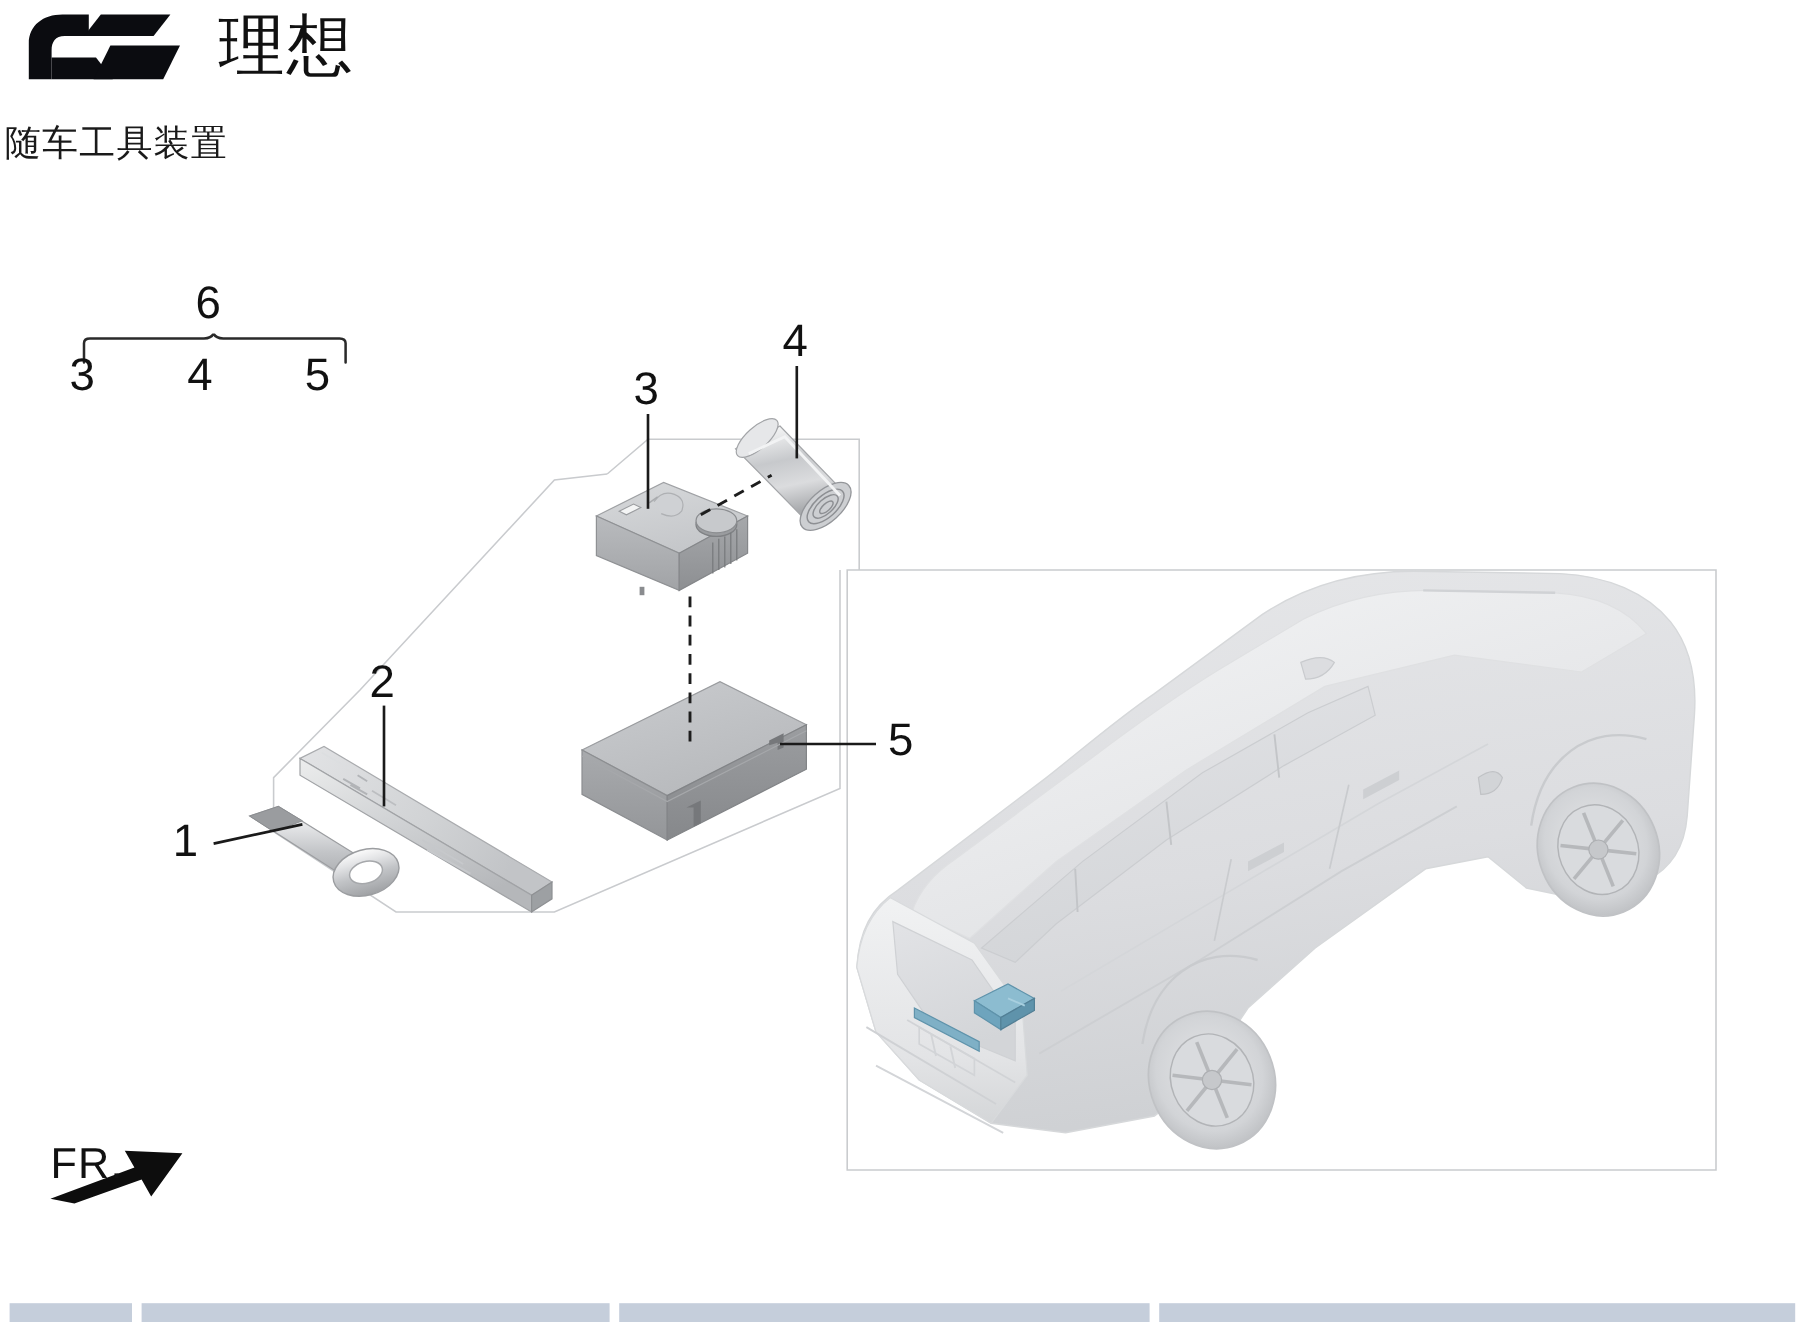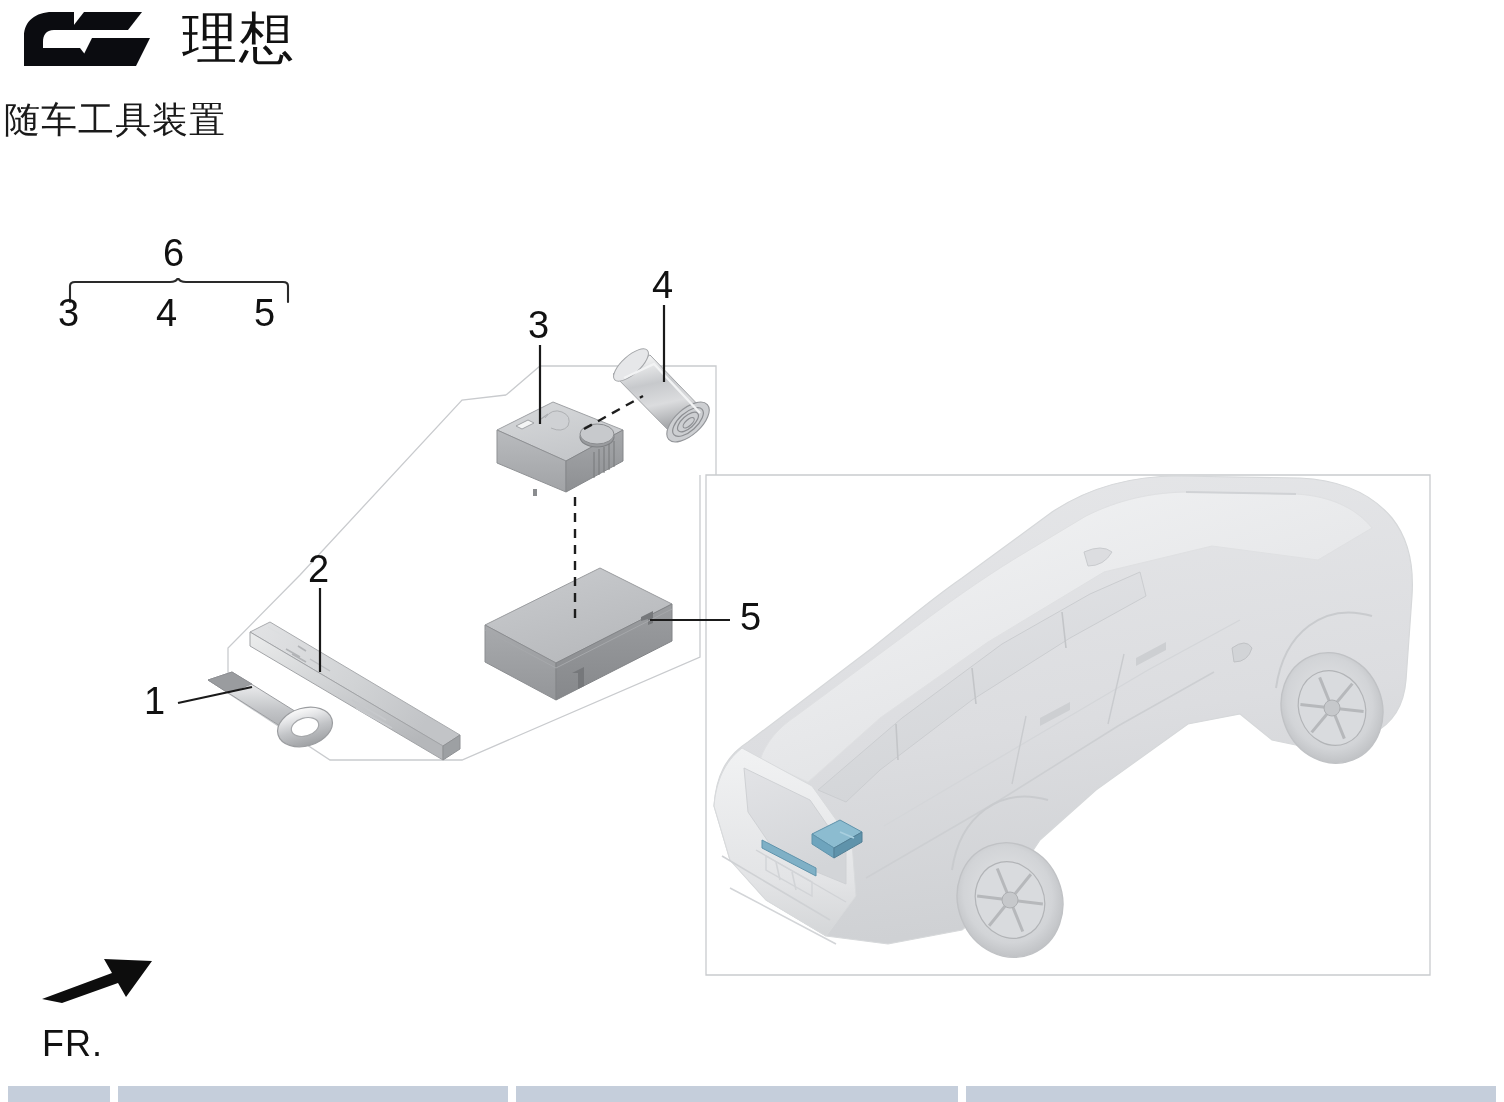--- a/index.html
+++ b/index.html
@@ -10,41 +10,41 @@
   }
   .abs{position:absolute;}
 
   
   #brand-logo{left:22px;top:8px;width:130px;height:62px;}
   #brand-name{
     left:160px;top:6px;font-size:55px;line-height:64px;
     letter-spacing:2px;color:#111;font-weight:400;white-space:nowrap;margin-left:22px;
   }
   #page-title{
-    left:4px;top:100px;font-size:36px;line-height:40px;
+    left:4px;top:100px;font-size:30px;line-height:40px;
     letter-spacing:1px;color:#1a1a1a;white-space:nowrap;
   }
 
   
   .callout{
     font-size:38px;line-height:38px;color:#111;font-weight:400;
     font-family:"Liberation Sans","DejaVu Sans",sans-serif;
   }
 
   
   #bracket-group{left:58px;top:236px;width:240px;height:90px;}
 
   
   .thin-outline{stroke:#c9cbce;fill:none;stroke-width:1.3;}
   .vehicle-frame{stroke:#c9cbce;fill:none;stroke-width:1.3;}
 
   
   #fr-indicator{left:40px;top:955px;width:180px;height:100px;}
   #fr-label{
-    left:42px;top:1024px;font-size:36px;line-height:40px;
+    left:42px;top:950px;font-size:36px;line-height:40px;
     letter-spacing:1px;color:#111;
   }
 
   
   #bottom-table{left:0;top:1086px;width:1504px;height:16px;display:flex;gap:8px;padding-left:8px;box-sizing:border-box;}
   #bottom-table .cell{height:16px;background:#c5cedb;}
   .c1{width:102px;}
   .c2{width:390px;}
   .c3{width:442px;}
   .c4{width:530px;}

